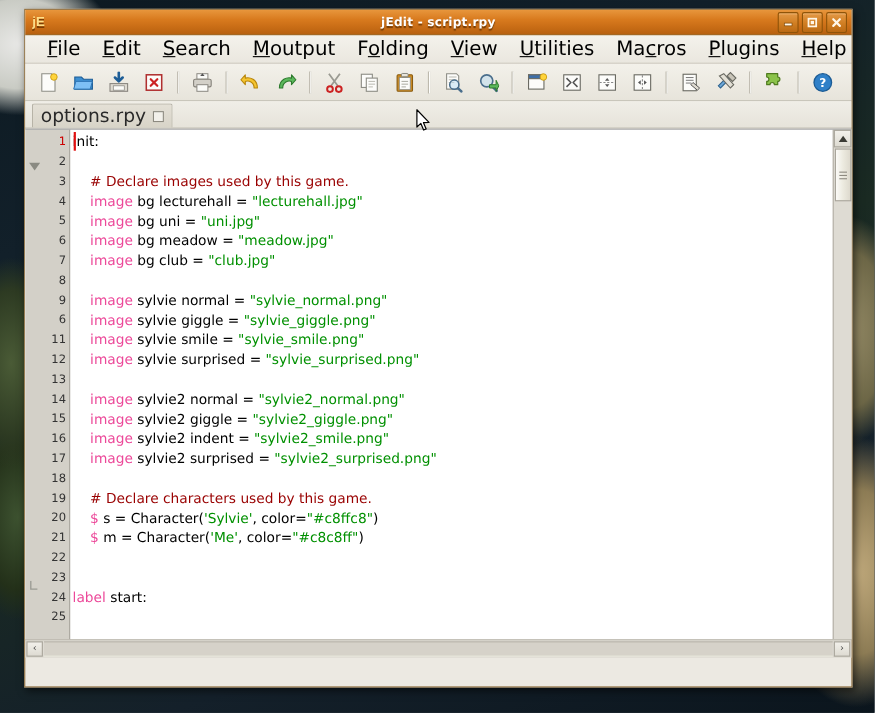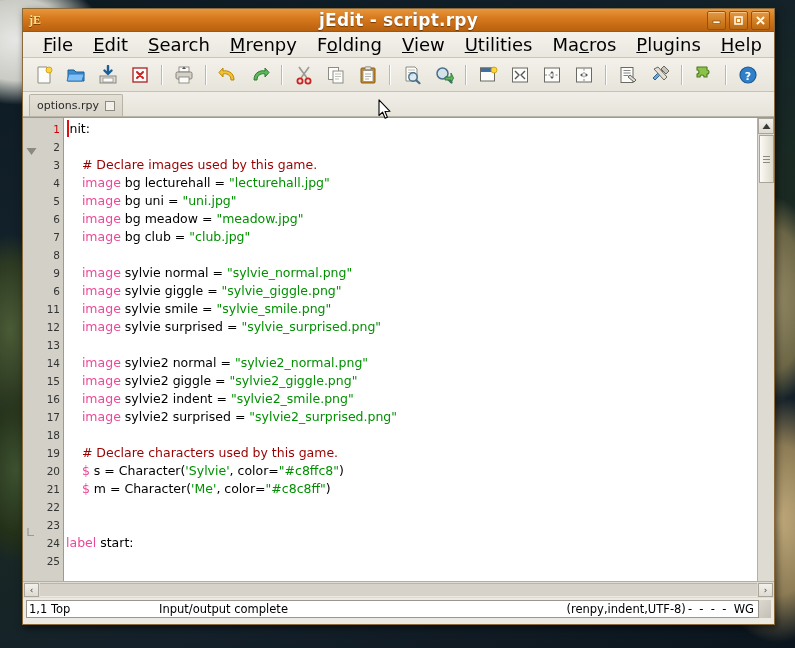--- a/index.html
+++ b/index.html
@@ -39,27 +39,27 @@
     position: relative;
     height: 22px;
     background: linear-gradient(180deg, #e8963c 0%, #d87a1e 40%, #c96d16 70%, #b86110 100%);
     border-bottom: 1px solid #9c5a10;
     display: flex; align-items: center;
   }
   #titlebar-icon {
     width: 16px; height: 16px; margin-left: 4px;
     display: flex; align-items: center; justify-content: center;
     font-weight: bold; font-size: 12px; color: #ffe08a;
-    font-family: Liberation Serif, serif;
+    font-family: Liberation Sans, sans-serif;
     text-shadow: 0 1px 0 #7a3e05;
     text-align: center;
   }
   #titlebar-title {
     position: absolute; left: 0; right: 0; text-align: center;
-    font-size: 17px; font-weight: bold; color: #ffffff;
+    font-size: 11px; font-weight: bold; color: #ffffff;
     text-shadow: 0 1px 1px rgba(90,45,0,0.8);
     letter-spacing: 0.2px;
     pointer-events: none;
   }
   #titlebar-buttons {
     position: absolute; right: 4px; top: 2px;
     display: flex; gap: 3px;
   }
   .winbtn {
     width: 17px; height: 17px;
@@ -114,21 +114,21 @@
     height: 24px;
     background: linear-gradient(180deg, #f0eee7 0%, #e6e3da 100%);
     display: flex; align-items: flex-end;
     padding-left: 6px;
     border-bottom: 1px solid #b7b3a7;
   }
   .tab {
     height: 21px;
     display: flex; align-items: center;
     padding: 0 7px;
-    font-size: 11px;
+    font-size: 17px;
     border: 1px solid #b7b3a7;
     border-bottom: none;
     border-radius: 2px 2px 0 0;
     margin-right: 1px;
     background: linear-gradient(180deg, #e4e0d6 0%, #d8d4c8 100%);
     color: #2a2a2a;
   }
   .tab.active {
     background: #fdfdfb;
     height: 23px;
@@ -311,21 +311,21 @@
             <path d="M2.5 2.5 L8.5 8.5 M8.5 2.5 L2.5 8.5" stroke="#fff7e8" stroke-width="2" stroke-linecap="round"></path>
           </svg>
       </div>
     </div>
   </div>
 
   <div id="menubar">
     <div class="menu-item"><span class="mn">F</span><span>ile</span></div>
     <div class="menu-item"><span class="mn">E</span><span>dit</span></div>
     <div class="menu-item"><span class="mn">S</span><span>earch</span></div>
-    <div class="menu-item"><span class="mn">M</span><span>renpy</span></div>
+    <div class="menu-item"><span class="mn">M</span><span>output</span></div>
     <div class="menu-item">F<span class="mn">o</span><span>lding</span></div>
     <div class="menu-item"><span class="mn">V</span><span>iew</span></div>
     <div class="menu-item"><span class="mn">U</span><span>tilities</span></div>
     <div class="menu-item">Ma<span class="mn">c</span><span>ros</span></div>
     <div class="menu-item"><span class="mn">P</span><span>lugins</span></div>
     <div class="menu-item"><span class="mn">H</span><span>elp</span></div>
   </div>
 
   <div id="toolbar">
 
@@ -593,29 +593,20 @@
       </div>
     </div>
   </div>
 
   <div id="hscroll">
     <div class="hsb-arrow">‹</div>
     <div id="htrack"></div>
     <div class="hsb-arrow">›</div>
   </div>
 
-  <div id="statusbar">
-    <div id="status-inner">
-      <span id="status-caret">1,1 Top</span>
-      <span id="status-msg">Input/output complete</span>
-      <span id="status-mode">(renpy,indent,UTF-8)</span>
-      <span id="status-flags">-  -  -  -  WG</span>
-    </div>
-    <div id="status-grip"></div>
-  </div>
 
 </div>
 
 <div id="mouse">
   <svg width="14" height="21" viewBox="0 0 14 21">
     <path d="M1 0.8 L1 16.5 L4.6 13.2 L7.1 19.2 L9.4 18.2 L7.0 12.5 L12 12.3 z" fill="#ffffff" stroke="#000000" stroke-width="1.1" stroke-linejoin="round"></path>
   </svg>
 </div>
 
 </body></html>

